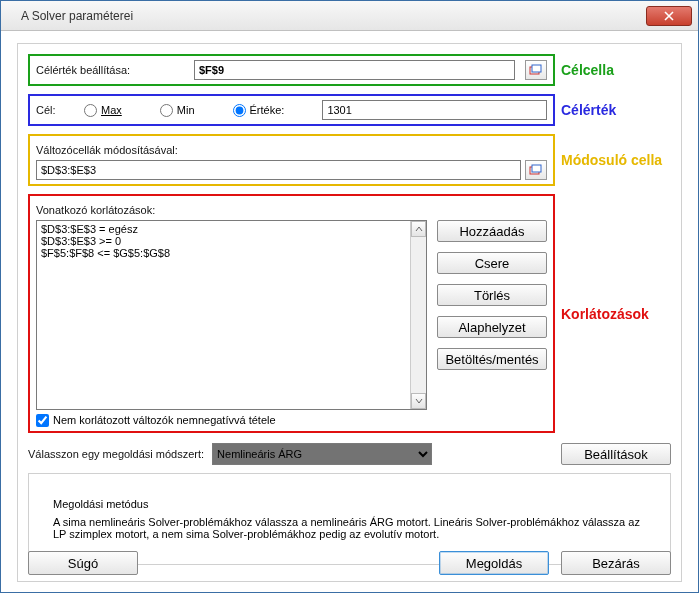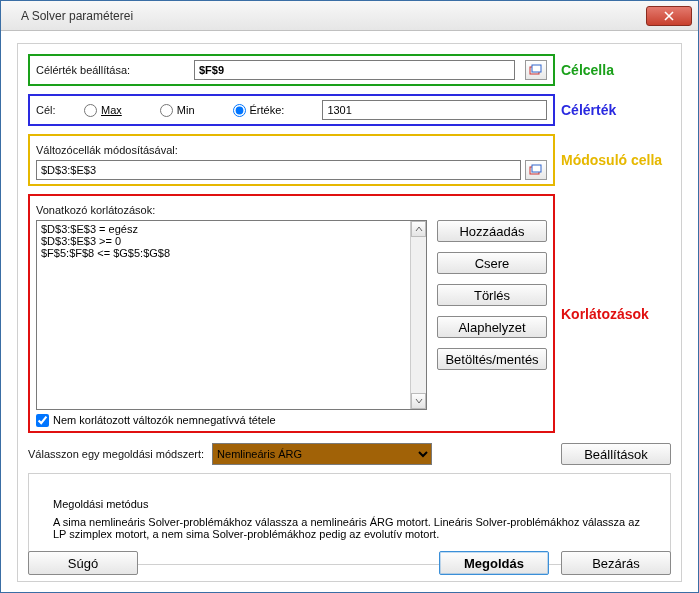--- a/index.html
+++ b/index.html
@@ -30,27 +30,27 @@
   .radio-wrap input { margin: 0 4px 0 0; }
   .constraint-area { display: flex; gap: 10px; }
   .listbox { flex: 1; border: 1px solid #7a7a7a; background: #fff; height: 190px; padding: 2px 4px; font-size: 11px; position: relative; }
   .scrollbar { position: absolute; right: 0; top: 0; bottom: 0; width: 16px; background: #f0f0f0; border-left: 1px solid #ccc; }
   .scroll-btn { height: 16px; background: linear-gradient(#fdfdfd,#e4e4e4); border: 1px solid #bbb; display: flex; align-items: center; justify-content: center; }
   .btn { width: 110px; height: 22px; font-size: 13px; background: linear-gradient(#fdfdfd,#e6e6e6); border: 1px solid #8a8a8a; border-radius: 2px; cursor: pointer; padding: 0; }
   .btncol { display: flex; flex-direction: column; gap: 10px; }
   .chk-row { display: flex; font-size: 11px; margin-top: 4px; }
   .chk-row input { margin: 0 4px 0 0; }
   .method-row { display: flex; align-items: center; gap: 8px; margin-top: 10px; }
-  select.sel { height: 22px; font-size: 11px; border: 1px solid #7a7a7a; background: #a16207; width: 220px; }
+  select.sel { height: 22px; font-size: 11px; border: 1px solid #7a7a7a; background: #737373; width: 220px; }
   .desc { border: 1px solid #d0d0d0; padding: 24px; margin-top: 8px; font-size: 11px; }
   .desc-title { margin-bottom: 6px; }
   .footer { position: absolute; left: 10px; right: 10px; bottom: 6px; display: flex; gap: 12px; }
   .footer .spacer { flex: 1; }
   .footer .btn { width: 110px; height: 24px; }
-  .btn.primary { border: 1px solid #3a8fd8; box-shadow: 0 0 0 1px rgba(58,143,216,.3) inset; font-weight: bold; }
+  .btn.primary { border: 1px solid #3a8fd8; box-shadow: 0 0 0 1px rgba(58,143,216,.3) inset; }
 </style>
 </head>
 <body>
 
 <div class="window">
   <div class="titlebar">
     <div class="titlebar-title">A Solver paraméterei</div>
     <div class="close-btn">
       <svg viewBox="0 0 10 10">
           <path d="M1 1 L9 9 M9 1 L1 9" stroke="#fff" stroke-width="1.6"></path>

